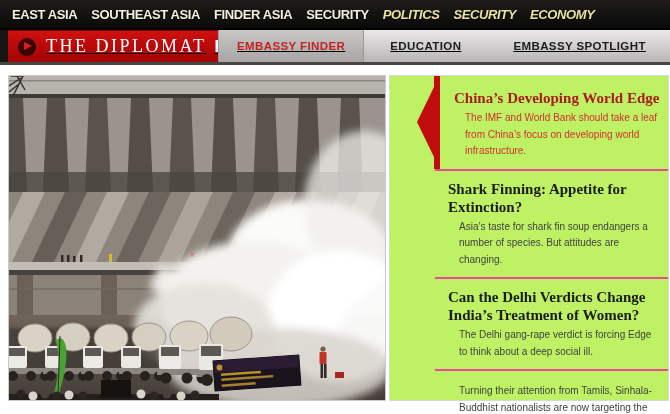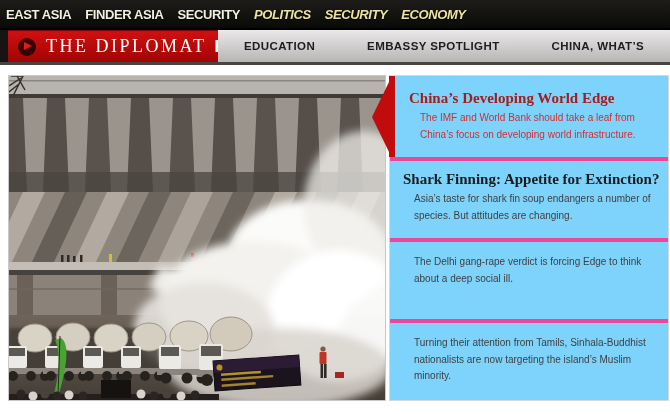--- a/index.html
+++ b/index.html
@@ -2,30 +2,30 @@
 <html><head>
 <meta charset="utf-8">
 <style>
   html,body{margin:0;padding:0;background:#fff;}
   .page{position:relative;width:670px;height:414px;background:#ffffff;overflow:hidden;
         font-family:"Liberation Sans",sans-serif;}
 
   
   .top-nav{position:absolute;left:0;top:0;width:670px;height:30px;
            background:linear-gradient(#1d1c19,#0a0a08);
-           display:flex;align-items:center;gap:14px;padding-left:6px;box-sizing:border-box;
+           display:flex;align-items:center;gap:14px;padding-left:12px;box-sizing:border-box;
            border-bottom:2px solid #000;}
   .top-nav .item{font-size:13px;font-weight:bold;letter-spacing:-0.4px;white-space:nowrap;
                  cursor:pointer;text-shadow:0 1px 1px #000;}
   .top-nav .region{color:#f2eee0;}
   .top-nav .topic{color:#eae3a2;font-style:italic;}
 
   
   .brand-bar{position:absolute;left:0;top:30px;width:670px;height:32px;background:#161514;
-             display:flex;align-items:stretch;}
+             display:flex;align-items:stretch;text-decoration:underline;}
   .logo-block{margin-left:8px;width:210px;background:linear-gradient(#d01010,#a10404);
               border-top:1px solid #7c0505;display:flex;align-items:center;cursor:pointer;}
   .logo-circle{width:18px;height:18px;border-radius:50%;background:radial-gradient(circle at 40% 40%,#4a0606,#260101);
                margin-left:10px;position:relative;flex:0 0 auto;}
   .logo-circle::after{content:"";position:absolute;left:6px;top:4.5px;border-left:8px solid #d42020;
                       border-top:4.5px solid transparent;border-bottom:4.5px solid transparent;}
   .logo-title{color:#fff;font-family:"Liberation Serif",serif;font-size:18px;letter-spacing:2.5px;
               margin-left:10px;white-space:nowrap;}
   .logo-suffix{color:#fff;font-size:16px;font-weight:600;margin-left:8px;}
   .gray-menu{flex:1;background:linear-gradient(#eae8e8,#b8b5b5);display:flex;align-items:stretch;overflow:hidden;}
@@ -35,56 +35,58 @@
                             border-left:1px solid #9a9797;border-right:1px solid #9a9797;padding:0 18px;}
   .under-strip{position:absolute;left:0;top:62px;width:670px;height:3px;background:#47453f;}
 
   
   .photo-box{position:absolute;left:8px;top:75px;width:376px;height:324px;background:#fff;
              border:1px solid #c9c9c9;cursor:pointer;}
   .photo-box svg{display:block;}
 
   
   .article-col{position:absolute;left:389px;top:75px;width:280px;height:326px;box-sizing:border-box;
-               background:#7dd3fc;border:1px solid #d8d8d8;display:flex;flex-direction:column;}
+               background:#bef264;border:1px solid #d8d8d8;display:flex;flex-direction:column;padding-left:45px;}
   .article{position:relative;padding:9px 8px 9px 13px;cursor:pointer;flex:1;}
-  .article + .article{border-top:4px solid #ec4899;}
+  .article + .article{border-top:2px solid #ec4899;}
   .article .title{margin:0;font-family:"Liberation Serif",serif;font-weight:bold;font-size:15px;
                   line-height:18px;color:#1b1b1b;}
   .article .summary{margin:3px 0 0 11px;font-size:10px;line-height:16.5px;color:#3f3f3f;}
   .article.active{padding-left:19px;padding-top:13px;}
   .article.active .title{color:#a61d1b;}
   .article.active .summary{color:#d22f2e;}
   .active-bar{position:absolute;left:-1px;top:0;bottom:0;width:6px;background:#c00c0c;}
   .active-arrow{position:absolute;left:-18px;top:50%;margin-top:-35px;width:0;height:0;
                 border-right:17px solid #c00c0c;border-top:35px solid transparent;
                 border-bottom:35px solid transparent;}
 </style>
 </head>
 <body>
 
 <div class="page">
 
   <div class="top-nav">
     <span class="item region">EAST ASIA</span>
+    <span class="item region">SOUTHEAST ASIA</span>
     <span class="item region">FINDER ASIA</span>
     <span class="item region">SECURITY</span>
     <span class="item topic">POLITICS</span>
     <span class="item topic">SECURITY</span>
     <span class="item topic">ECONOMY</span>
 
   </div>
 
   <div class="brand-bar">
     <div class="logo-block">
       <span class="logo-circle"></span>
       <span class="logo-title">THE DIPLOMAT</span>
       <span class="logo-suffix">Blogs</span>
     </div>
     <div class="gray-menu">
+      <span class="seg highlight">EMBASSY FINDER</span>
       <span class="seg">EDUCATION</span>
       <span class="seg">EMBASSY SPOTLIGHT</span>
       <span class="seg">CHINA, WHAT’S</span>
     </div>
   </div>
   <div class="under-strip"></div>
 
   <div class="photo-box">
     <svg width="376" height="324" viewBox="0 0 376 324" xmlns="http://www.w3.org/2000/svg">
       <defs>
@@ -273,20 +275,21 @@
       <h3 class="title">China’s Developing World Edge</h3>
       <p class="summary">The IMF and World Bank should take a leaf from China’s focus on developing world infrastructure.</p>
     </div>
 
     <div class="article">
       <h3 class="title">Shark Finning: Appetite for Extinction?</h3>
       <p class="summary">Asia’s taste for shark fin soup endangers a number of species. But attitudes are changing.</p>
     </div>
 
     <div class="article">
+      <h3 class="title">Can the Delhi Verdicts Change India’s Treatment of Women?</h3>
       <p class="summary">The Delhi gang-rape verdict is forcing Edge to think about a deep social ill.</p>
     </div>
 
     <div class="article">
       <p class="summary">Turning their attention from Tamils, Sinhala-Buddhist nationalists are now targeting the island’s Muslim minority.</p>
     </div>
 
   </div>
 </div>
 

